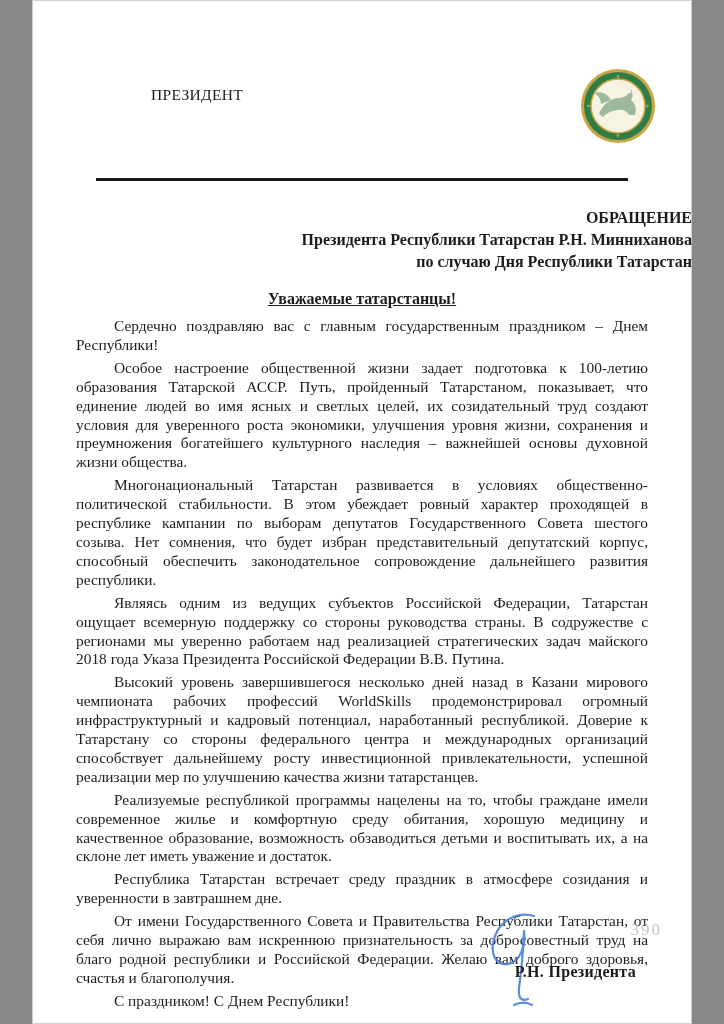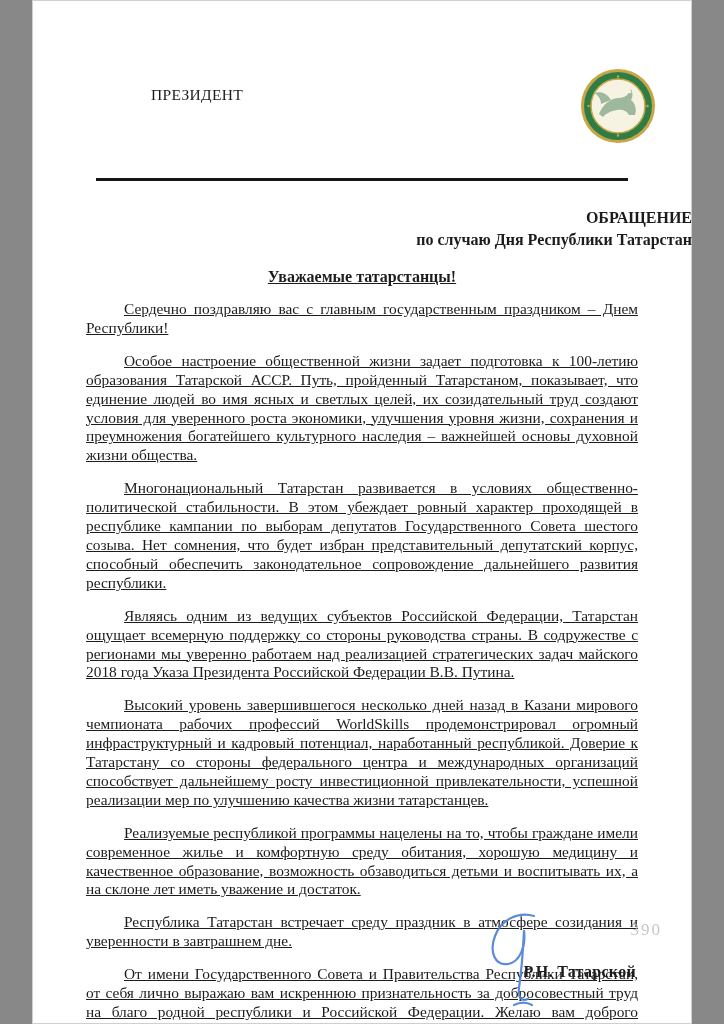--- a/index.html
+++ b/index.html
@@ -48,23 +48,22 @@
     margin-top: 17px;
     text-decoration: underline;
   }
   .body-text {
     margin: 9px 40px 0 40px;
     font-size: 15.4px;
     line-height: 18.9px;
     text-align: justify;
   }
   .body-text p {
-    margin: 14px;
+    margin: 4px;
     text-indent: 38px;
-    text-decoration: underline;
   }
   .sig-name {
     position: absolute;
     top: 963px;
     right: 56px;
     font-weight: bold;
     font-size: 16px;
     letter-spacing: 0.3px;
   }
   .signature-svg {
@@ -110,20 +109,21 @@
         <circle cx="67.5" cy="38" r="1.2" fill="#c9a543"></circle>
       </svg>
     </div>
 
   </div>
 
   <div class="rule"></div>
 
   <div class="title-block">
     <div>ОБРАЩЕНИЕ</div>
+    <div>Президента Республики Татарстан Р.Н. Минниханова</div>
     <div>по случаю Дня Республики Татарстан</div>
   </div>
 
   <div class="salutation">Уважаемые татарстанцы!</div>
 
   <div class="body-text">
     <p>Сердечно поздравляю вас с главным государственным праздником – Днем Республики!</p>
     <p>Особое настроение общественной жизни задает подготовка к 100-летию образования Татарской АССР. Путь, пройденный Татарстаном, показывает, что единение людей во имя ясных и светлых целей, их созидательный труд создают условия для уверенного роста экономики, улучшения уровня жизни, сохранения и преумножения богатейшего культурного наследия – важнейшей основы духовной жизни общества.</p>
     <p>Многонациональный Татарстан развивается в условиях общественно-политической стабильности. В этом убеждает ровный характер проходящей в республике кампании по выборам депутатов Государственного Совета шестого созыва. Нет сомнения, что будет избран представительный депутатский корпус, способный обеспечить законодательное сопровождение дальнейшего развития республики.</p>
     <p>Являясь одним из ведущих субъектов Российской Федерации, Татарстан ощущает всемерную поддержку со стороны руководства страны. В содружестве с регионами мы уверенно работаем над реализацией стратегических задач майского 2018 года Указа Президента Российской Федерации В.В. Путина.</p>
@@ -135,17 +135,17 @@
   </div>
 
   <svg class="signature-svg" width="92" height="106" viewBox="0 0 92 106">
     <g fill="none" stroke="#4a7fd6" stroke-width="2.2" stroke-linecap="round" opacity="0.9">
       <path d="M60 8 C 44 3, 27 12, 21 28 C 15 44, 21 58, 34 56 C 46 54, 52 38, 50 23"></path>
       <path d="M50 23 C 49 44, 47 66, 45 80 C 44 89, 47 94, 54 91"></path>
       <path d="M40 97 C 46 94, 53 94, 58 97"></path>
     </g>
   </svg>
 
-  <div class="sig-name">Р.Н. Татарской</div>
+  <div class="sig-name">Р.Н. Президента</div>
 
   <div class="scan-artifact">390</div>
 
 </div>
 
 </body></html>

